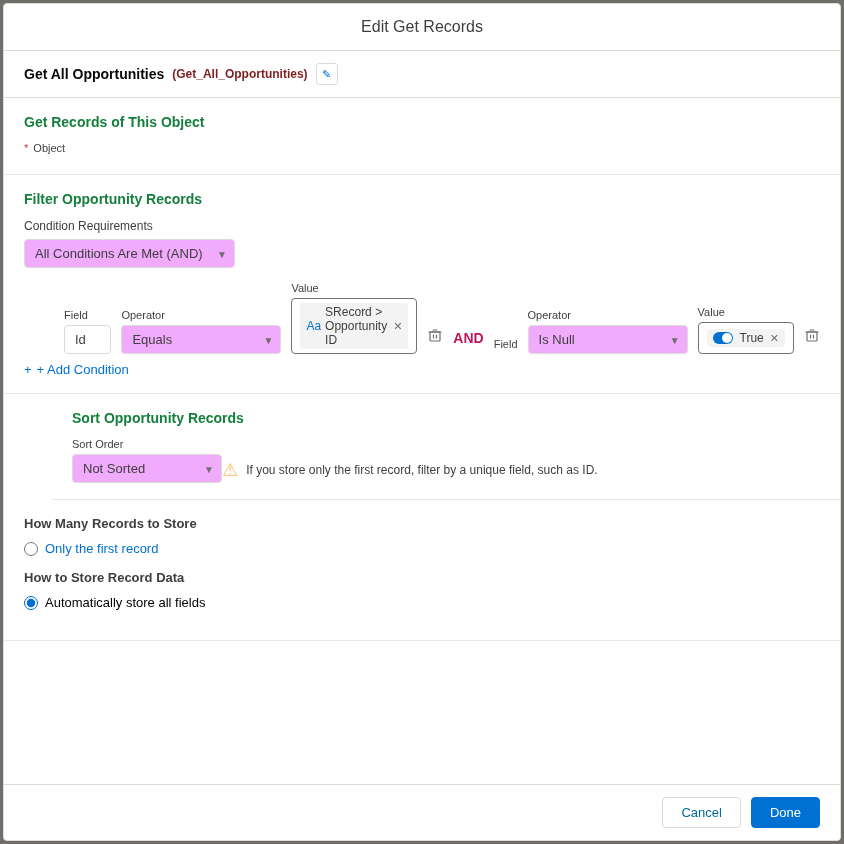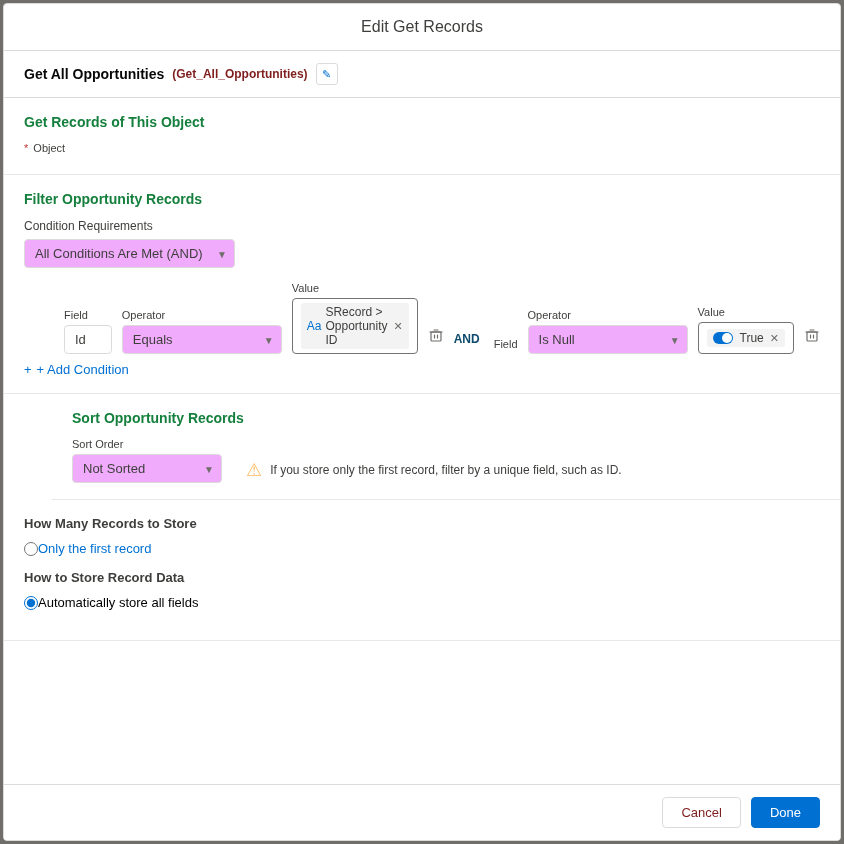--- a/index.html
+++ b/index.html
@@ -144,23 +144,23 @@
       flex-direction: row;
       gap: 10px;
       margin-top: 14px;
     }
     .condition-row {
       display: flex;
       align-items: flex-end;
       gap: 10px;
     }
     .condition-and-label {
-      font-size: 12px;
+      font-size: 14px;
       font-weight: 600;
-      color: #0c4a6e;
+      color: #be185d;
       min-width: 30px;
       padding-bottom: 8px;
     }
     .condition-field-wrap {
       flex: 2;
     }
     .condition-operator-wrap {
       flex: 1.5;
     }
     .condition-value-wrap {
@@ -215,21 +215,21 @@
       color: #0070d2;
       font-size: 13px;
       cursor: pointer;
       padding: 8px 0 0 0;
       font-weight: 500;
     }
     .sort-section { padding: 16px 20px; border-bottom: 1px solid #e8e8e8; margin-left: 48px; }
     .sort-row {
       display: flex;
       align-items: flex-end;
-      gap: 24px;
+      gap: 0;
     }
     .warning-box {
       display: flex;
       align-items: center;
       gap: 8px;
       background: #fff;
       font-size: 12px;
       color: #3e3e3c;
       padding-bottom: 2px;
     }
@@ -238,34 +238,34 @@
       font-size: 18px;
     }
     .store-section { padding: 16px 20px; border-bottom: 1px solid #e8e8e8; }
     .store-title {
       font-size: 13px;
       font-weight: 600;
       color: #3e3e3c;
       margin-bottom: 10px;
     }
     .radio-group { display: flex; flex-direction: column; gap: 6px; margin-bottom: 14px; }
-    .radio-item { display: flex; align-items: center; font-size: 13px; }
+    .radio-item { display: flex; align-items: center; gap: 7px; font-size: 13px; }
     .radio-item input[type=radio] { accent-color: #0070d2; width: 14px; height: 14px; }
     .radio-label-blue { color: #0070d2; }
     .btn {
       padding: 7px 18px;
       border-radius: 4px;
       font-size: 13px;
       cursor: pointer;
       border: 1px solid #dddbda;
       font-weight: 500;
     }
     .btn-cancel {
       background: #fff;
-      color: #7f1d1d;
+      color: #0369a1;
     }
     .btn-done {
       background: #0070d2;
       color: #fff;
       border-color: #0070d2;
     }
     .true-tag-icon {
       display: inline-block;
       width: 20px;
       height: 12px;

